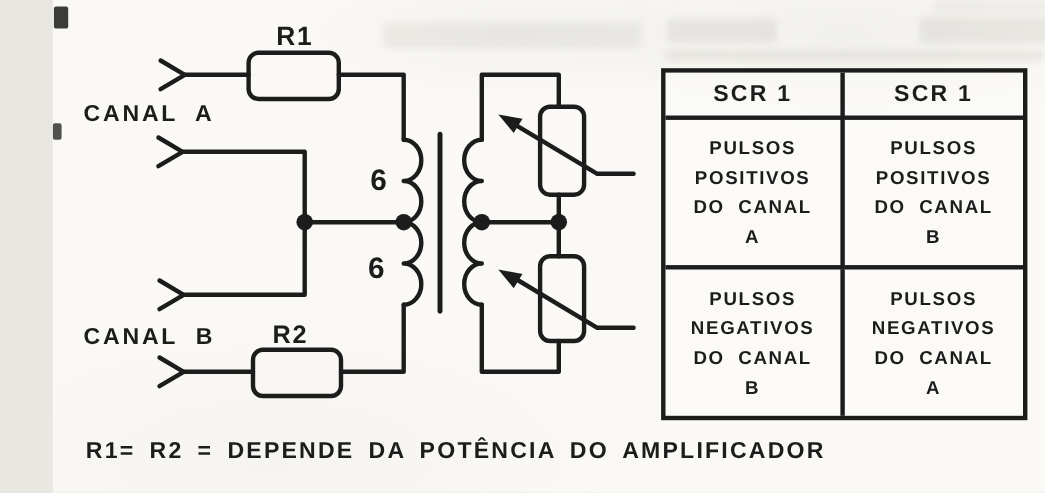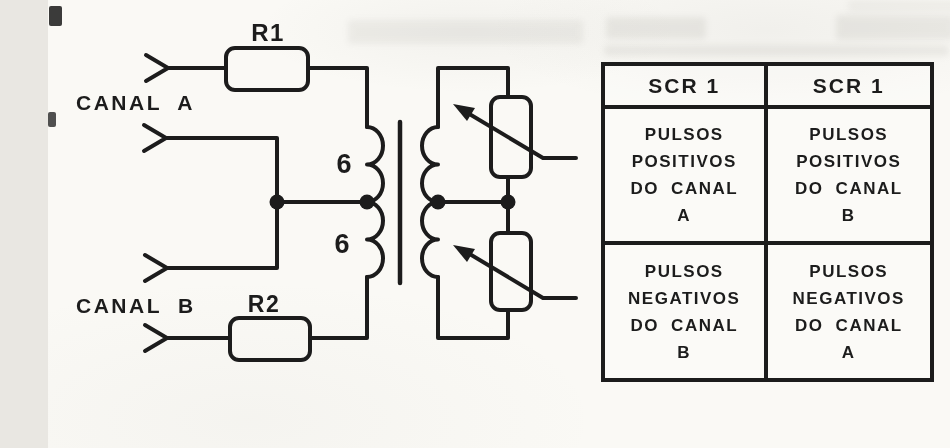--- a/index.html
+++ b/index.html
@@ -130,14 +130,15 @@
       <div class="cell-line">B</div>
     </div>
     <div class="t-cell">
       <div class="cell-line">PULSOS</div>
       <div class="cell-line">NEGATIVOS</div>
       <div class="cell-line">DO CANAL</div>
       <div class="cell-line">A</div>
     </div>
   </div>
 
+  <div class="caption">R1= R2 = DEPENDE DA POTÊNCIA DO AMPLIFICADOR</div>
 
 </div>
 
 </body></html>

